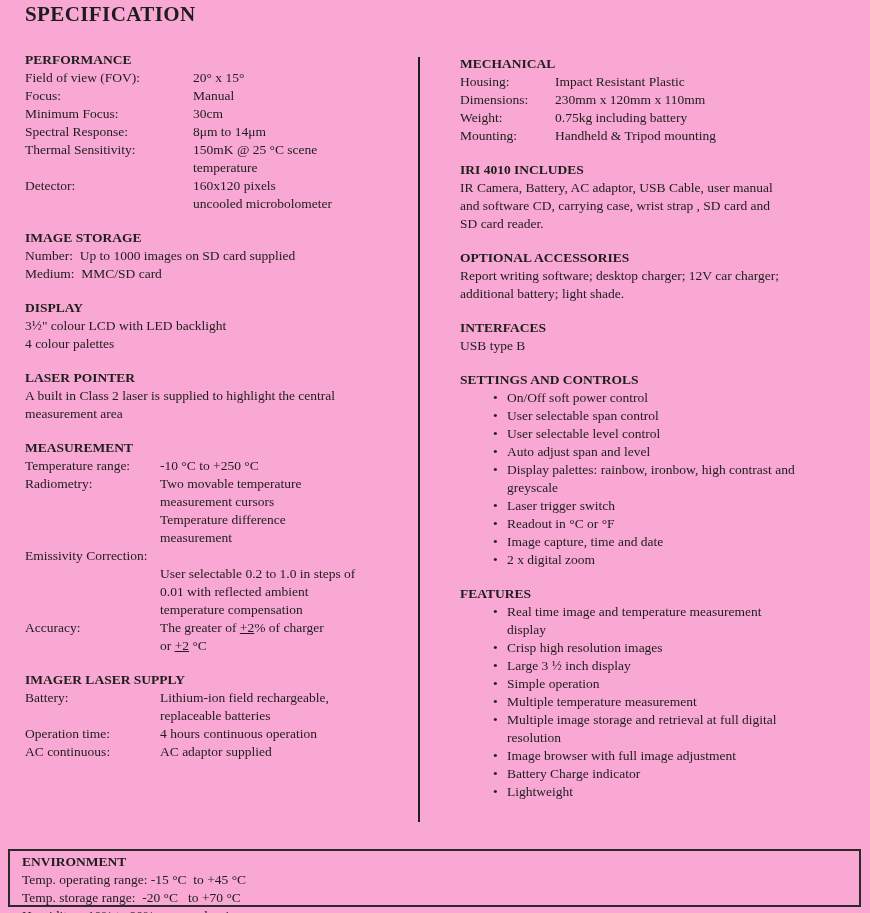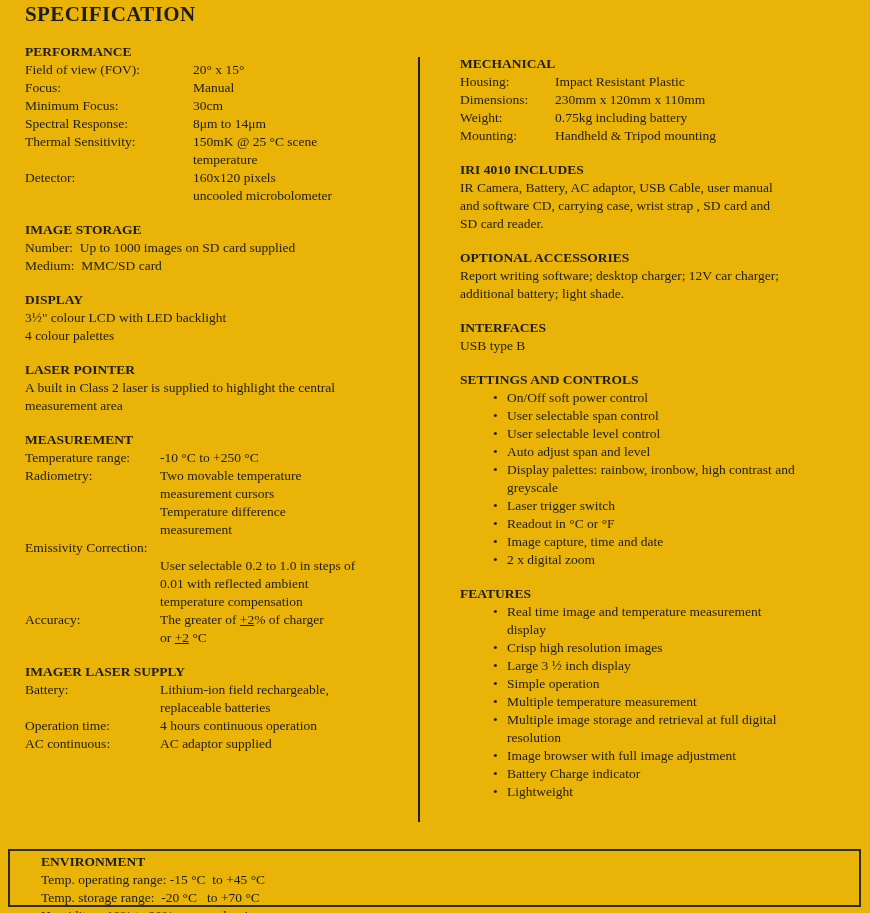--- a/index.html
+++ b/index.html
@@ -1,20 +1,20 @@
 <!DOCTYPE html>
 <html><head>
 <meta charset="utf-8">
 <style>
   html, body { margin: 0; padding: 0; background: #ffffff; }
   .page {
     position: relative;
     width: 870px;
     height: 913px;
-    background: #eab308;
+    background: #f9a8d4;
     font-family: "Liberation Serif", serif;
     font-size: 13.5px;
     line-height: 18px;
     color: #1d1d1d;
     overflow: hidden;
     text-decoration: underline;
   }
   .title {
     position: absolute;
     left: 25px;
@@ -24,21 +24,21 @@
     letter-spacing: 0.4px;
   }
   .divider {
     position: absolute;
     left: 418px;
     top: 57px;
     width: 2px;
     height: 765px;
     background: #1d1d1d;
   }
-  .col-left  { position: absolute; left: 25px;  top: 43px; width: 390px; }
+  .col-left  { position: absolute; left: 25px;  top: 51px; width: 390px; }
   .col-right { position: absolute; left: 460px; top: 55px; width: 400px; }
   .section { margin-bottom: 16px; }
   .mt8 { margin-top: 9px; }
   .heading { font-weight: bold; white-space: pre-wrap; }
   .pair { display: flex; align-items: flex-start; }
   .lbl { flex: none; white-space: pre-wrap; }
   .lbl-168 { width: 168px; }
   .lbl-135 { width: 135px; }
   .lbl-95  { width: 95px; }
   .val { flex: 1; white-space: pre-wrap; }
@@ -49,21 +49,21 @@
   .dot { flex: none; width: 14px; }
   .btext { flex: 1; white-space: pre-wrap; }
   .env-box {
     position: absolute;
     left: 8px;
     top: 849px;
     width: 853px;
     height: 58px;
     box-sizing: border-box;
     border: 2px solid #2a2a2a;
-    padding: 2px 0 0 31px;
+    padding: 2px 0 0 12px;
   }
   .env-cols { display: flex; flex-direction: column; }
   .env-left { width: 433px; flex: none; }
   .env-right { flex: 1; }
 </style>
 </head>
 <body>
 
 <div class="page">
 

